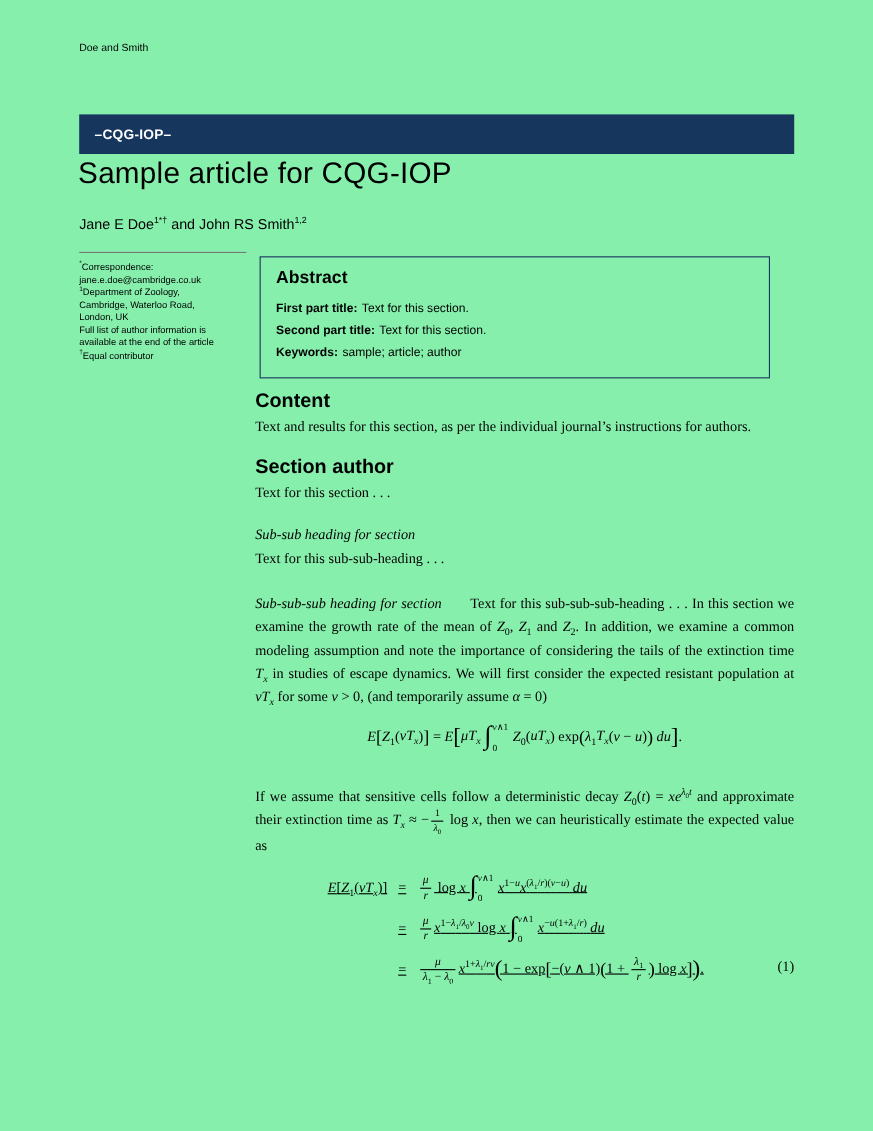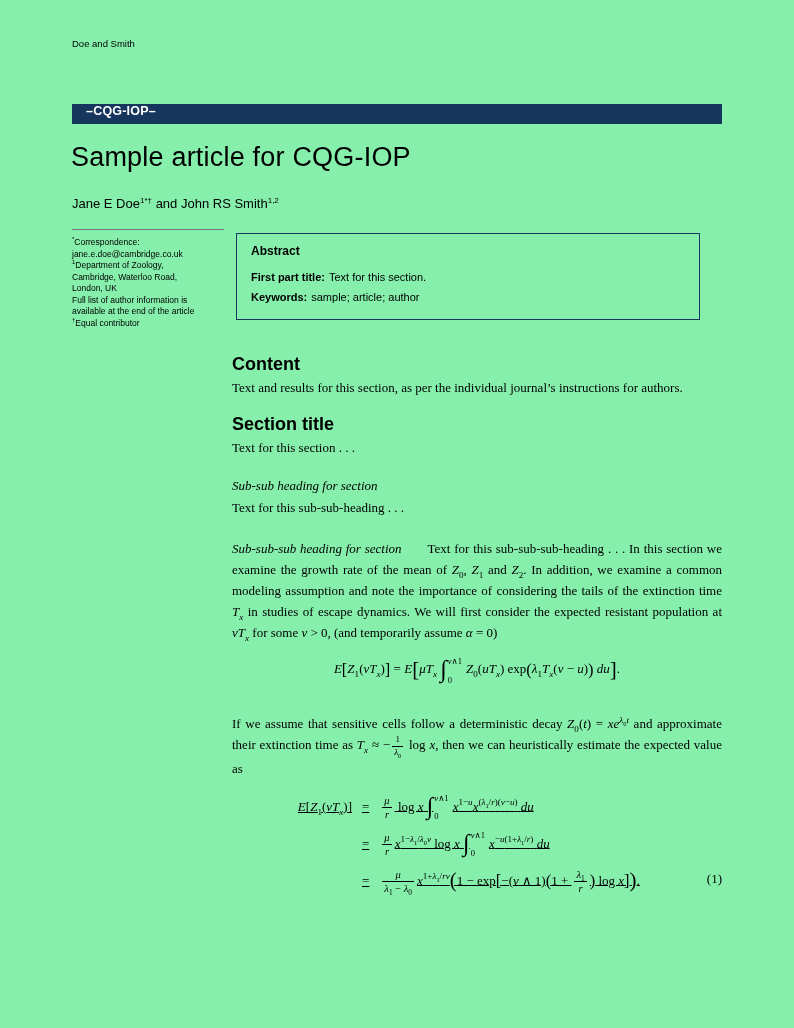--- a/index.html
+++ b/index.html
@@ -4,22 +4,22 @@
 <style>
   html,body{margin:0;padding:0;background:#ffffff;}
   .page{position:relative;width:794px;height:1028px;background:#86efac;overflow:hidden;
         color:#000;font-family:"Liberation Serif",serif;}
 
   
   .running-head{position:absolute;left:72px;top:38px;font-family:"Liberation Sans",sans-serif;
                 font-size:9.5px;}
 
   
-  .banner{position:absolute;left:72px;top:104px;width:650px;height:20px;box-sizing:border-box;
-          display:flex;align-items:flex-start;padding-left:14px;}
+  .banner{position:absolute;left:72px;top:104px;width:650px;height:36px;box-sizing:border-box;
+          display:flex;align-items:center;padding-left:14px;}
   .banner .banner-label{color:#fff;font-family:"Liberation Sans",sans-serif;
           font-weight:bold;font-size:12.5px;letter-spacing:.2px;}
 
   
   .title{position:absolute;left:71px;top:142px;font-family:"Liberation Sans",sans-serif;
          font-size:27px;font-weight:normal;letter-spacing:.2px;}
   .authors{position:absolute;left:72px;top:196px;font-family:"Liberation Sans",sans-serif;
          font-size:13px;}
   .authors sup{font-size:62%;line-height:0;}
 
@@ -27,21 +27,21 @@
   .sidebar-divider{position:absolute;left:72px;top:229px;width:152px;border-top:1px solid #777;}
   .sidebar{position:absolute;left:72px;top:237px;width:158px;
            font-family:"Liberation Sans",sans-serif;font-size:8.5px;line-height:11.5px;}
   .sidebar span{display:block;}
   .sidebar sup{font-size:70%;line-height:0;}
 
   
   .abstract-box{position:absolute;left:236px;top:233px;width:464px;box-sizing:border-box;
                 border:1px solid #17365d;padding:10px 14px 12px 14px;
                 font-family:"Liberation Sans",sans-serif;font-size:11px;}
-  .abstract-heading{font-weight:bold;font-size:12px;margin:0 0 9px 0;}
+  .abstract-heading{font-weight:bold;font-size:16px;margin:0 0 9px 0;}
   .abstract-row{line-height:20px;}
   .abstract-label{font-weight:bold;}
   .abstract-text{margin-left:4px;}
 
   
   .main{position:absolute;left:232px;top:356px;width:490px;font-size:13px;line-height:21px;}
   .main h2{font-family:"Liberation Sans",sans-serif;font-size:18px;font-weight:bold;
            margin:18px 0 5px 0;line-height:16px;}
   .main h2.first{margin-top:0;}
   .main h3{font-family:"Liberation Sans",sans-serif;font-size:12.5px;font-weight:normal;
@@ -98,30 +98,33 @@
     <span>available at the end of the article</span>
     <span><sup>†</sup>Equal contributor</span>
   </div>
 
   <div class="abstract-box" style="border-color: rgb(23, 54, 93);">
     <div class="abstract-heading">Abstract</div>
     <div class="abstract-row">
       <span class="abstract-label">First part title:</span><span class="abstract-text">Text for this section.</span>
     </div>
     <div class="abstract-row">
+      <span class="abstract-label">Second part title:</span><span class="abstract-text">Text for this section.</span>
+    </div>
+    <div class="abstract-row">
       <span class="abstract-label">Keywords:</span><span class="abstract-text">sample; article; author</span>
     </div>
   </div>
 
   <div class="main">
 
     <h2 class="first">Content</h2>
     <p>Text and results for this section, as per the individual journal’s instructions for authors.</p>
 
-    <h2>Section title</h2>
+    <h2>Section author</h2>
     <p>Text for this section . . .</p>
 
 
     <h4>Sub-sub heading for section</h4>
     <p>Text for this sub-sub-heading . . .</p>
 
     <p class="spaced">
       <span class="runin">Sub-sub-sub heading for section</span><span>Text for this sub-sub-sub-heading . . . In this section we examine the growth rate of the mean of <i>Z</i><sub>0</sub>, <i>Z</i><sub>1</sub> and <i>Z</i><sub>2</sub>. In addition, we examine a common modeling assumption and note the importance of considering the tails of the extinction time <i>T<sub>x</sub></i> in studies of escape dynamics. We will first consider the expected resistant population at <i>vT<sub>x</sub></i> for some <i>v</i> &gt; 0, (and temporarily assume <i>α</i> = 0)</span>
     </p>
 

